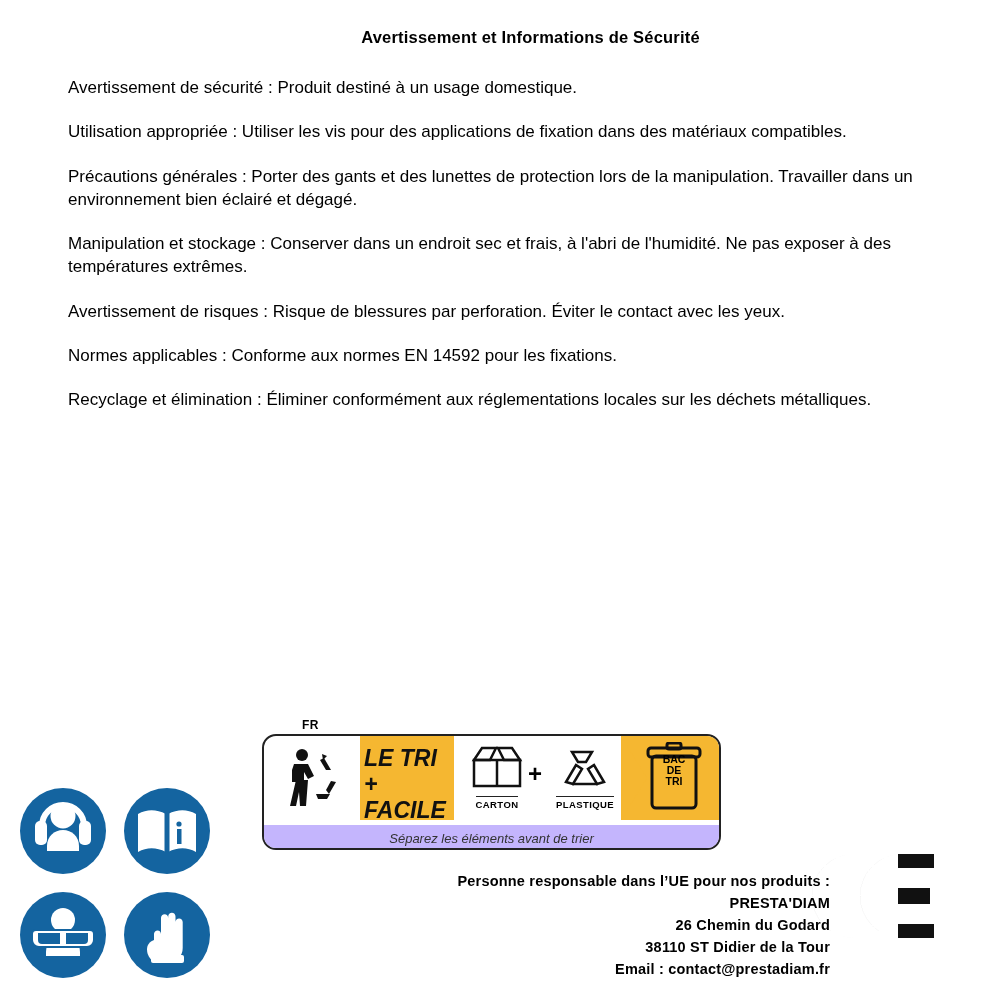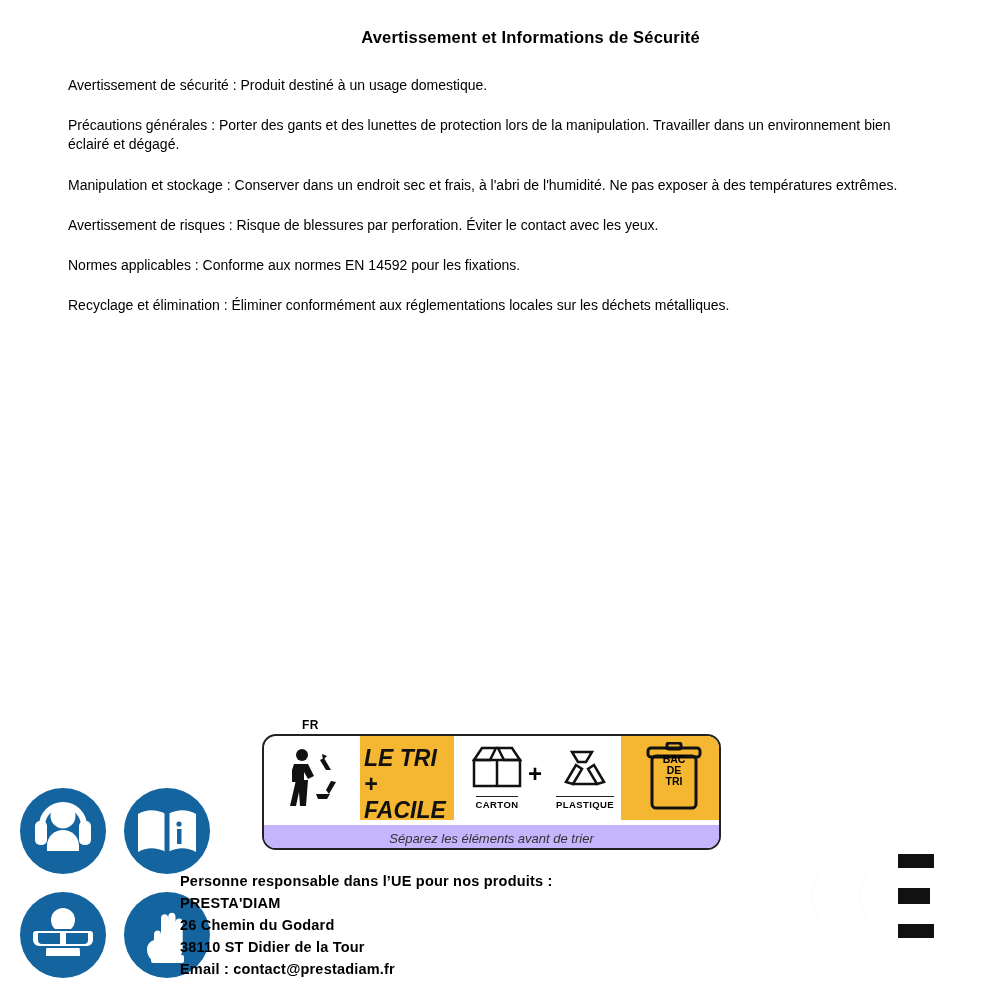--- a/index.html
+++ b/index.html
@@ -35,21 +35,21 @@
   }
 
   .body-block {
     position: absolute;
     top: 76px;
     left: 68px;
     width: 862px;
   }
 
   .para {
-    font-size: 14px;
+    font-size: 17px;
     line-height: 1.37;
     margin: 0 0 21px 0;
     text-align: left;
   }
 
   
   .picto-grid {
     position: absolute;
     left: 20px;
     top: 788px;
@@ -199,21 +199,21 @@
     background: #c4b5fd;
     margin-top: 13px;
   }
 
   
   .resp-block {
     position: absolute;
     left: 180px;
     top: 870px;
     width: 650px;
-    text-align: left;
+    text-align: right;
     font-size: 14.5px;
     font-weight: bold;
     line-height: 1.52;
     letter-spacing: 0.2px;
   }
   .resp-block .line { display: block; }
   .resp-block .ue { font-weight: bold; }
 
   
   .ce-mark {
@@ -226,20 +226,21 @@
 </style>
 </head>
 <body>
 
 <div class="page">
 
   <div class="doc-title">Avertissement et Informations de Sécurité</div>
 
   <div class="body-block">
     <p class="para">Avertissement de sécurité : Produit destiné à un usage domestique.</p>
+    <p class="para">Utilisation appropriée : Utiliser les vis pour des applications de fixation dans des matériaux compatibles.</p>
     <p class="para">Précautions générales : Porter des gants et des lunettes de protection lors de la manipulation. Travailler dans un environnement bien éclairé et dégagé.</p>
     <p class="para">Manipulation et stockage : Conserver dans un endroit sec et frais, à l'abri de l'humidité. Ne pas exposer à des températures extrêmes.</p>
     <p class="para">Avertissement de risques : Risque de blessures par perforation. Éviter le contact avec les yeux.</p>
     <p class="para">Normes applicables : Conforme aux normes EN 14592 pour les fixations.</p>
     <p class="para">Recyclage et élimination : Éliminer conformément aux réglementations locales sur les déchets métalliques.</p>
   </div>
 
   <div class="picto-grid">
 
     <div class="picto p1">

